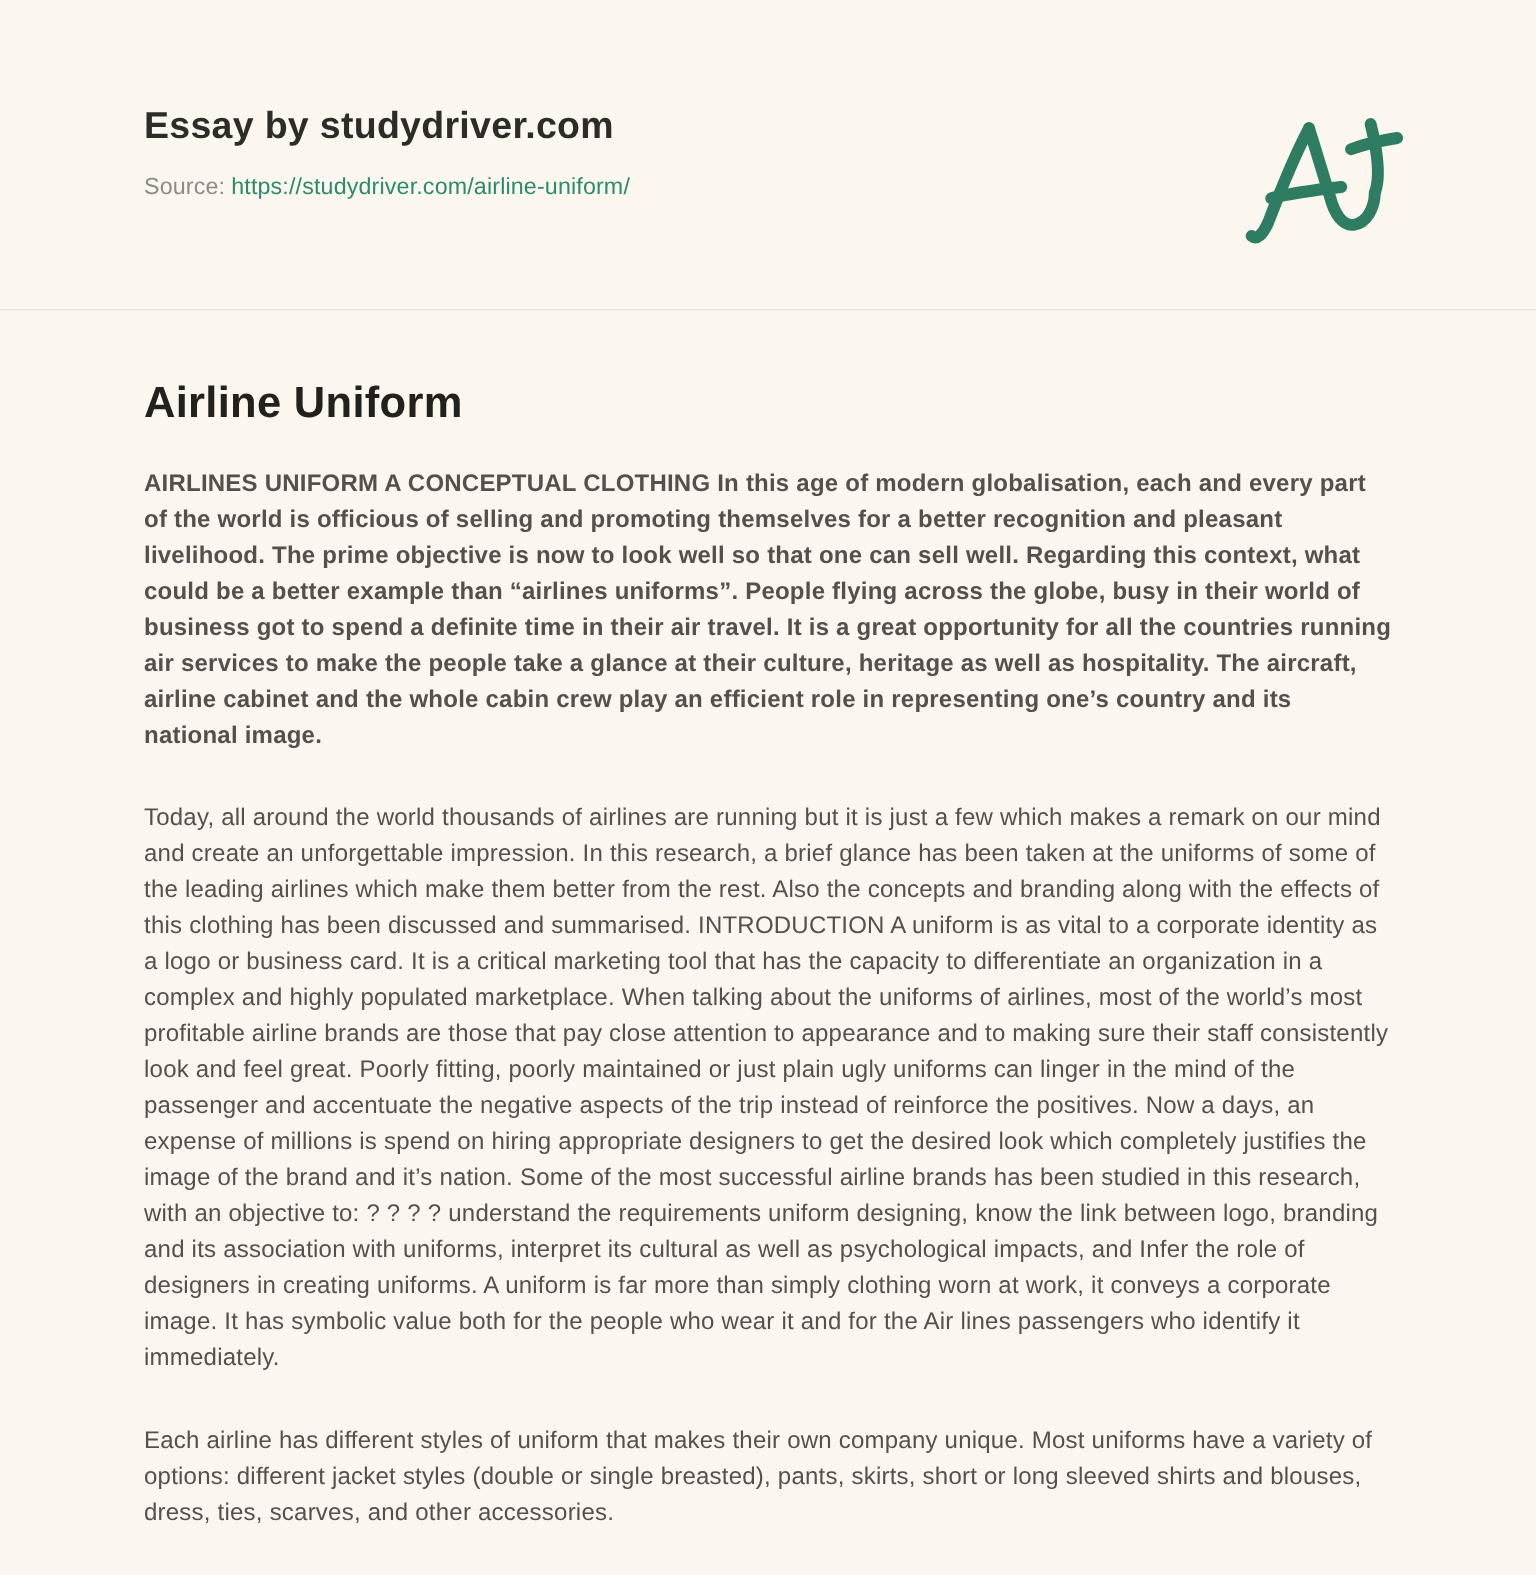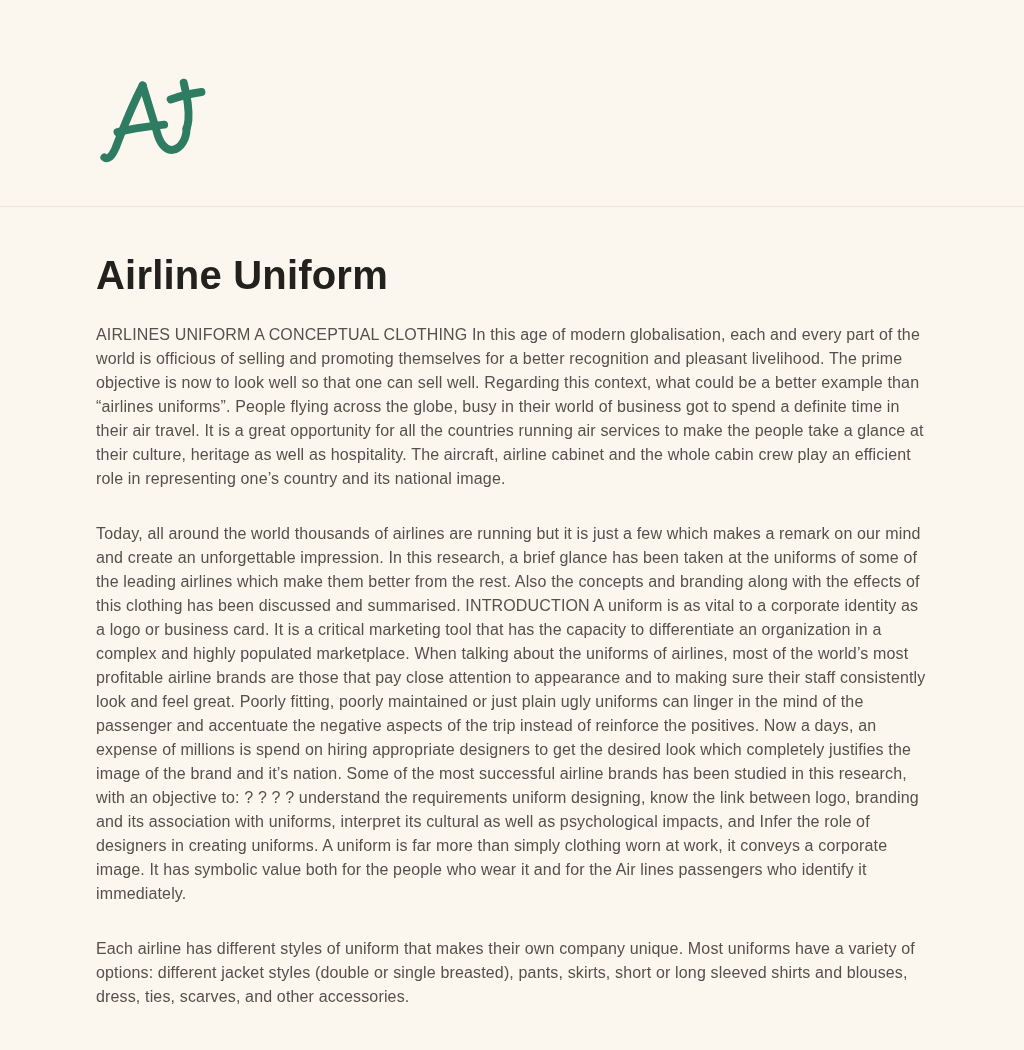--- a/index.html
+++ b/index.html
@@ -49,45 +49,52 @@
     border: none;
     border-top: 1px solid #ebe5d8;
     margin: 38px 0 0 0;
     width: 100%;
   }
   .content {
     padding: 0 96px;
   }
   .essay-title {
     margin: 46px 0 0 0;
-    font-size: 40px;
+    font-size: 29px;
     font-weight: 700;
     letter-spacing: 0.2px;
     color: #23211e;
   }
   .essay-body p {
     margin: 0;
     padding: 0;
     font-size: 16px;
     line-height: 24px;
     letter-spacing: 0.15px;
     color: #55504a;
     text-align: left;
   }
   .essay-body p + p {
     margin-top: 31px;
   }
   .essay-body p:first-child {
     margin-top: 25px;
+    font-weight: bold;
   }
 </style>
 </head>
 <body>
 
 <div class="top-row">
+  <div class="header-text">
+    <h2>Essay by studydriver.com</h2>
+    <div class="source-line">
+      <span class="source-label">Source:</span><a class="source-link" href="#">https://studydriver.com/airline-uniform/</a>
+    </div>
+  </div>
   <svg class="logo" viewBox="0 0 120 100" fill="none" xmlns="http://www.w3.org/2000/svg">
     <path d="M9 90 C13 93 17 89 21 80 C29 59 40 32 50 13" stroke-width="8.5" stroke-linecap="round" fill="none" stroke="#2e7d62"></path>
     <path d="M50 13 C55 29 61 49 65 62 C68 74 74 83 82 82 C91 81 97 70 97 59" stroke-width="8.5" stroke-linecap="round" fill="none" stroke="#2e7d62"></path>
     <path d="M23 63 C39 59 55 57 73 55" stroke-width="8.5" stroke-linecap="round" fill="none" stroke="#2e7d62"></path>
     <path d="M94 10 C97 22 100 38 99 50 C98.5 54 98 57 97 59" stroke-width="8.5" stroke-linecap="round" fill="none" stroke="#2e7d62"></path>
     <path d="M80 28 C88 25 100 22 113 20" stroke-width="8.5" stroke-linecap="round" fill="none" stroke="#2e7d62"></path>
   </svg>
 </div>
 
 <hr class="divider">

